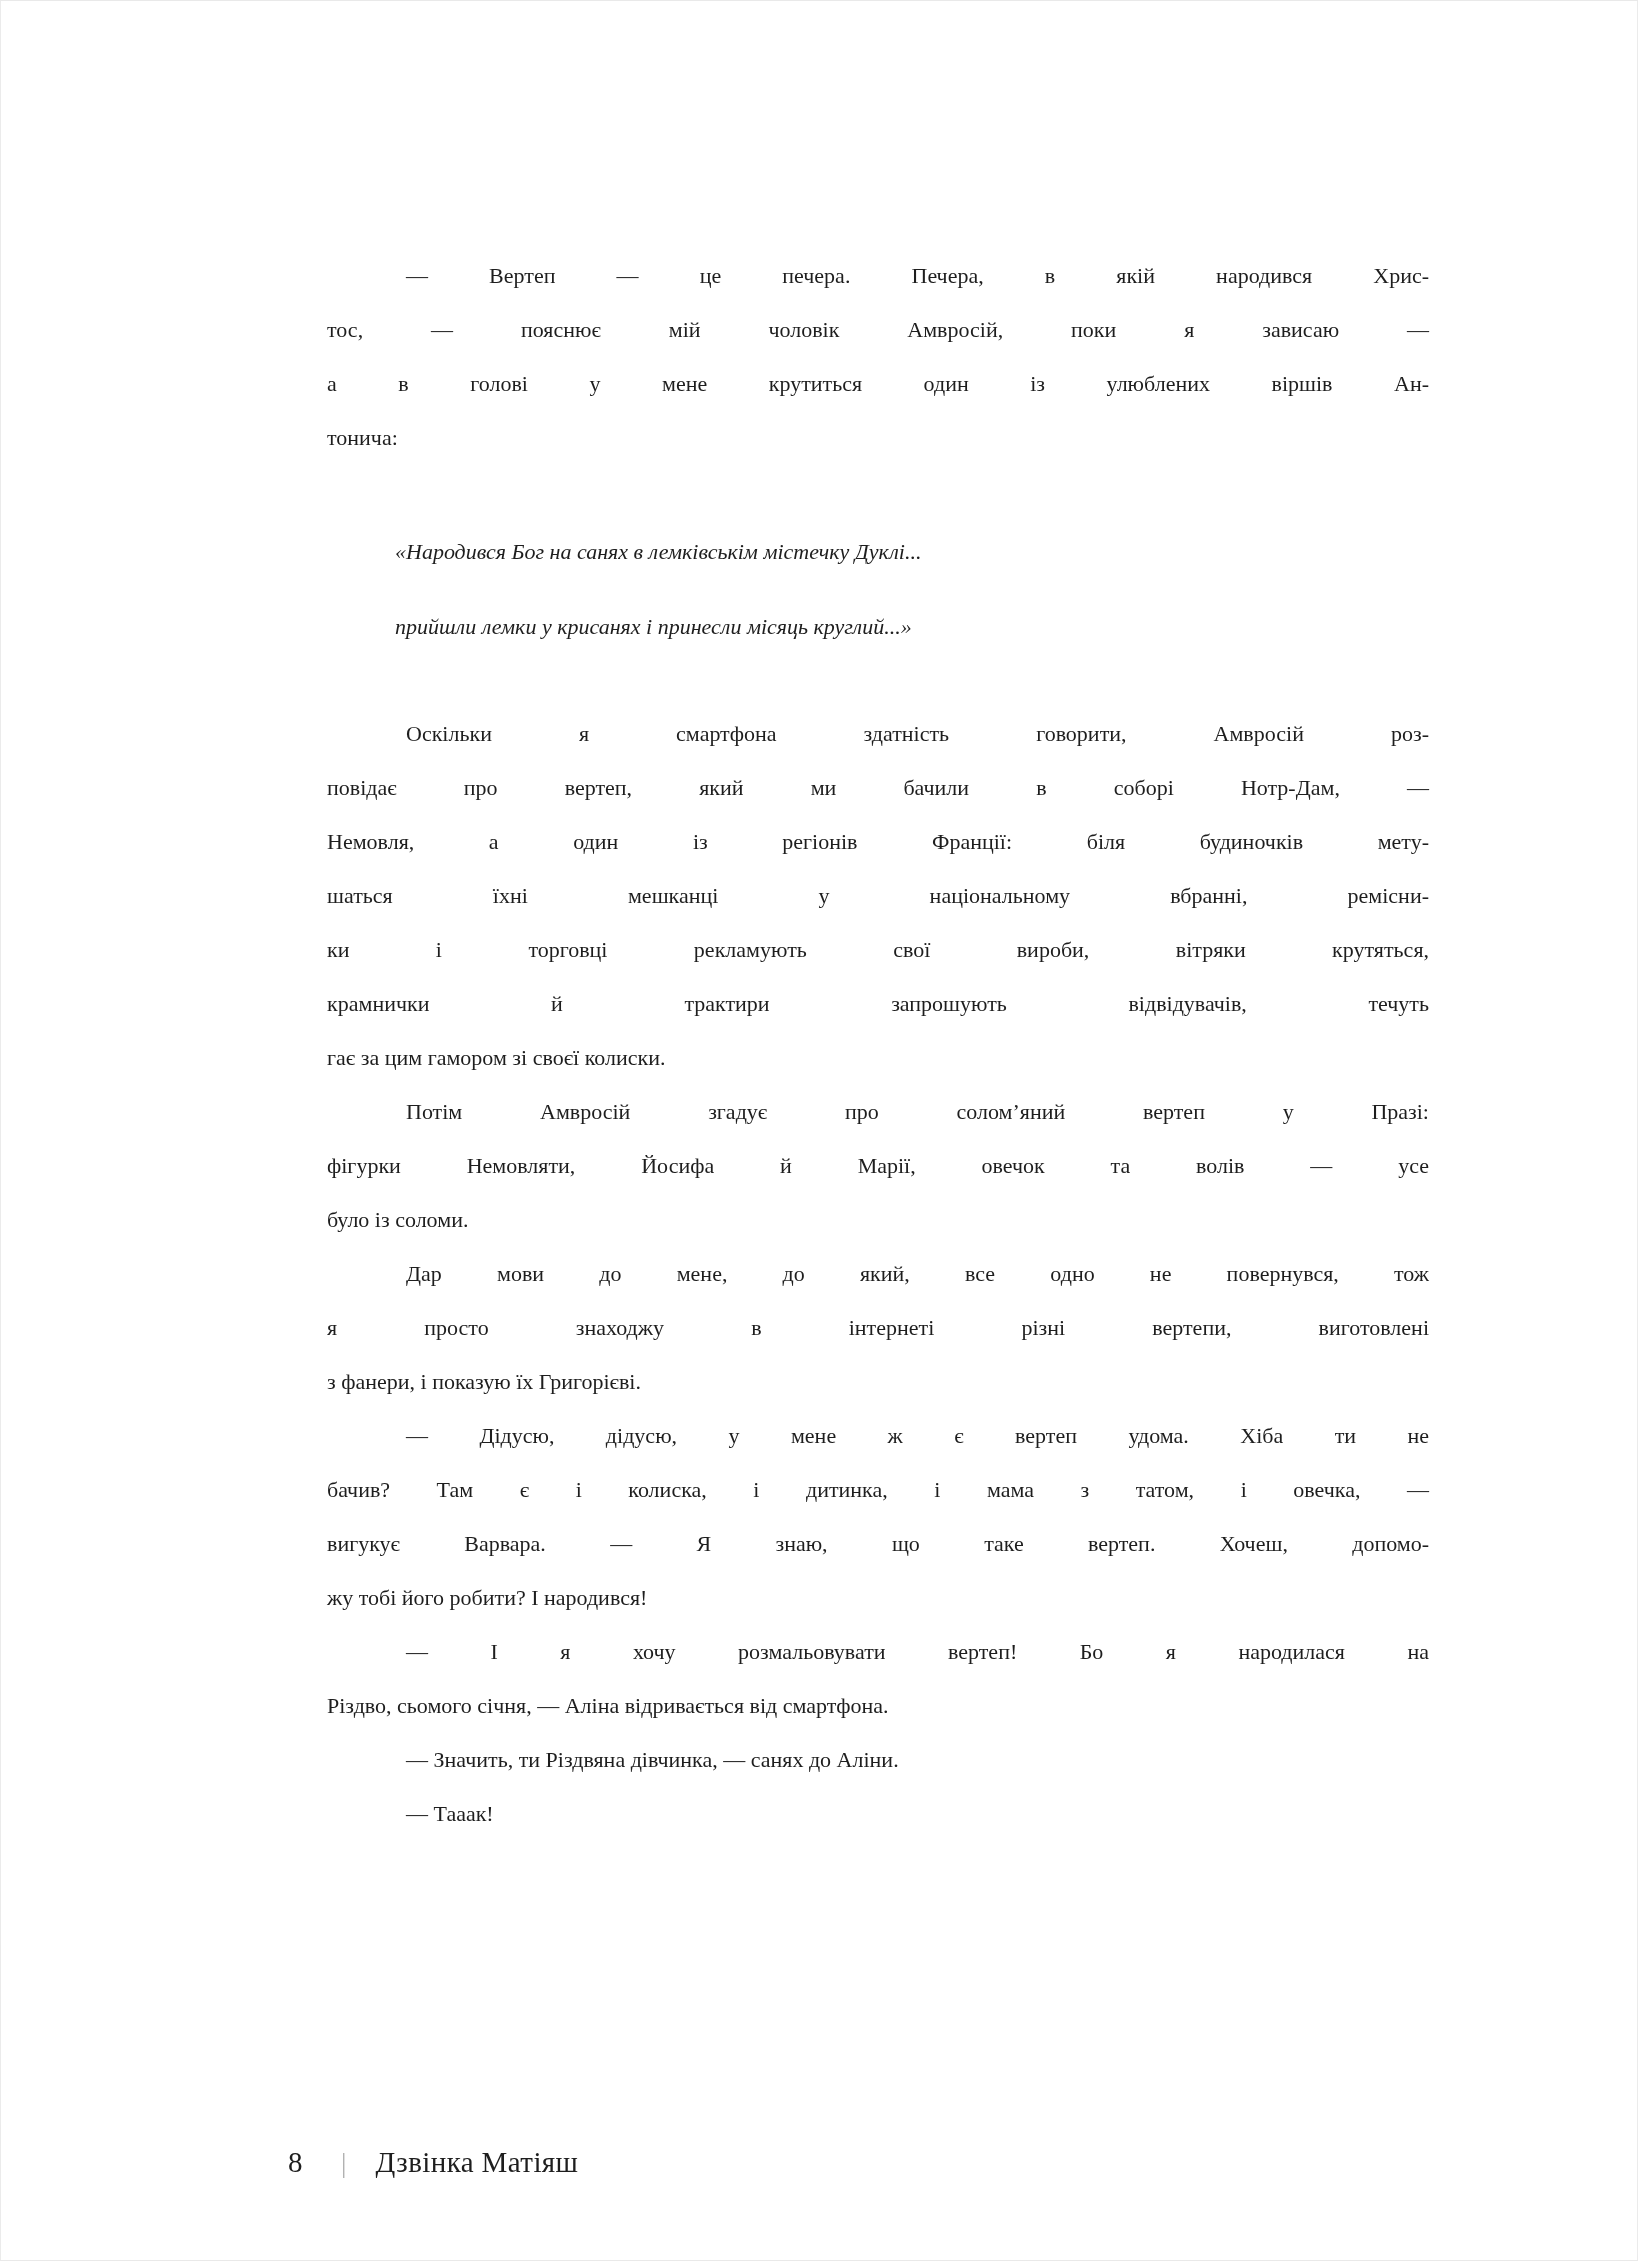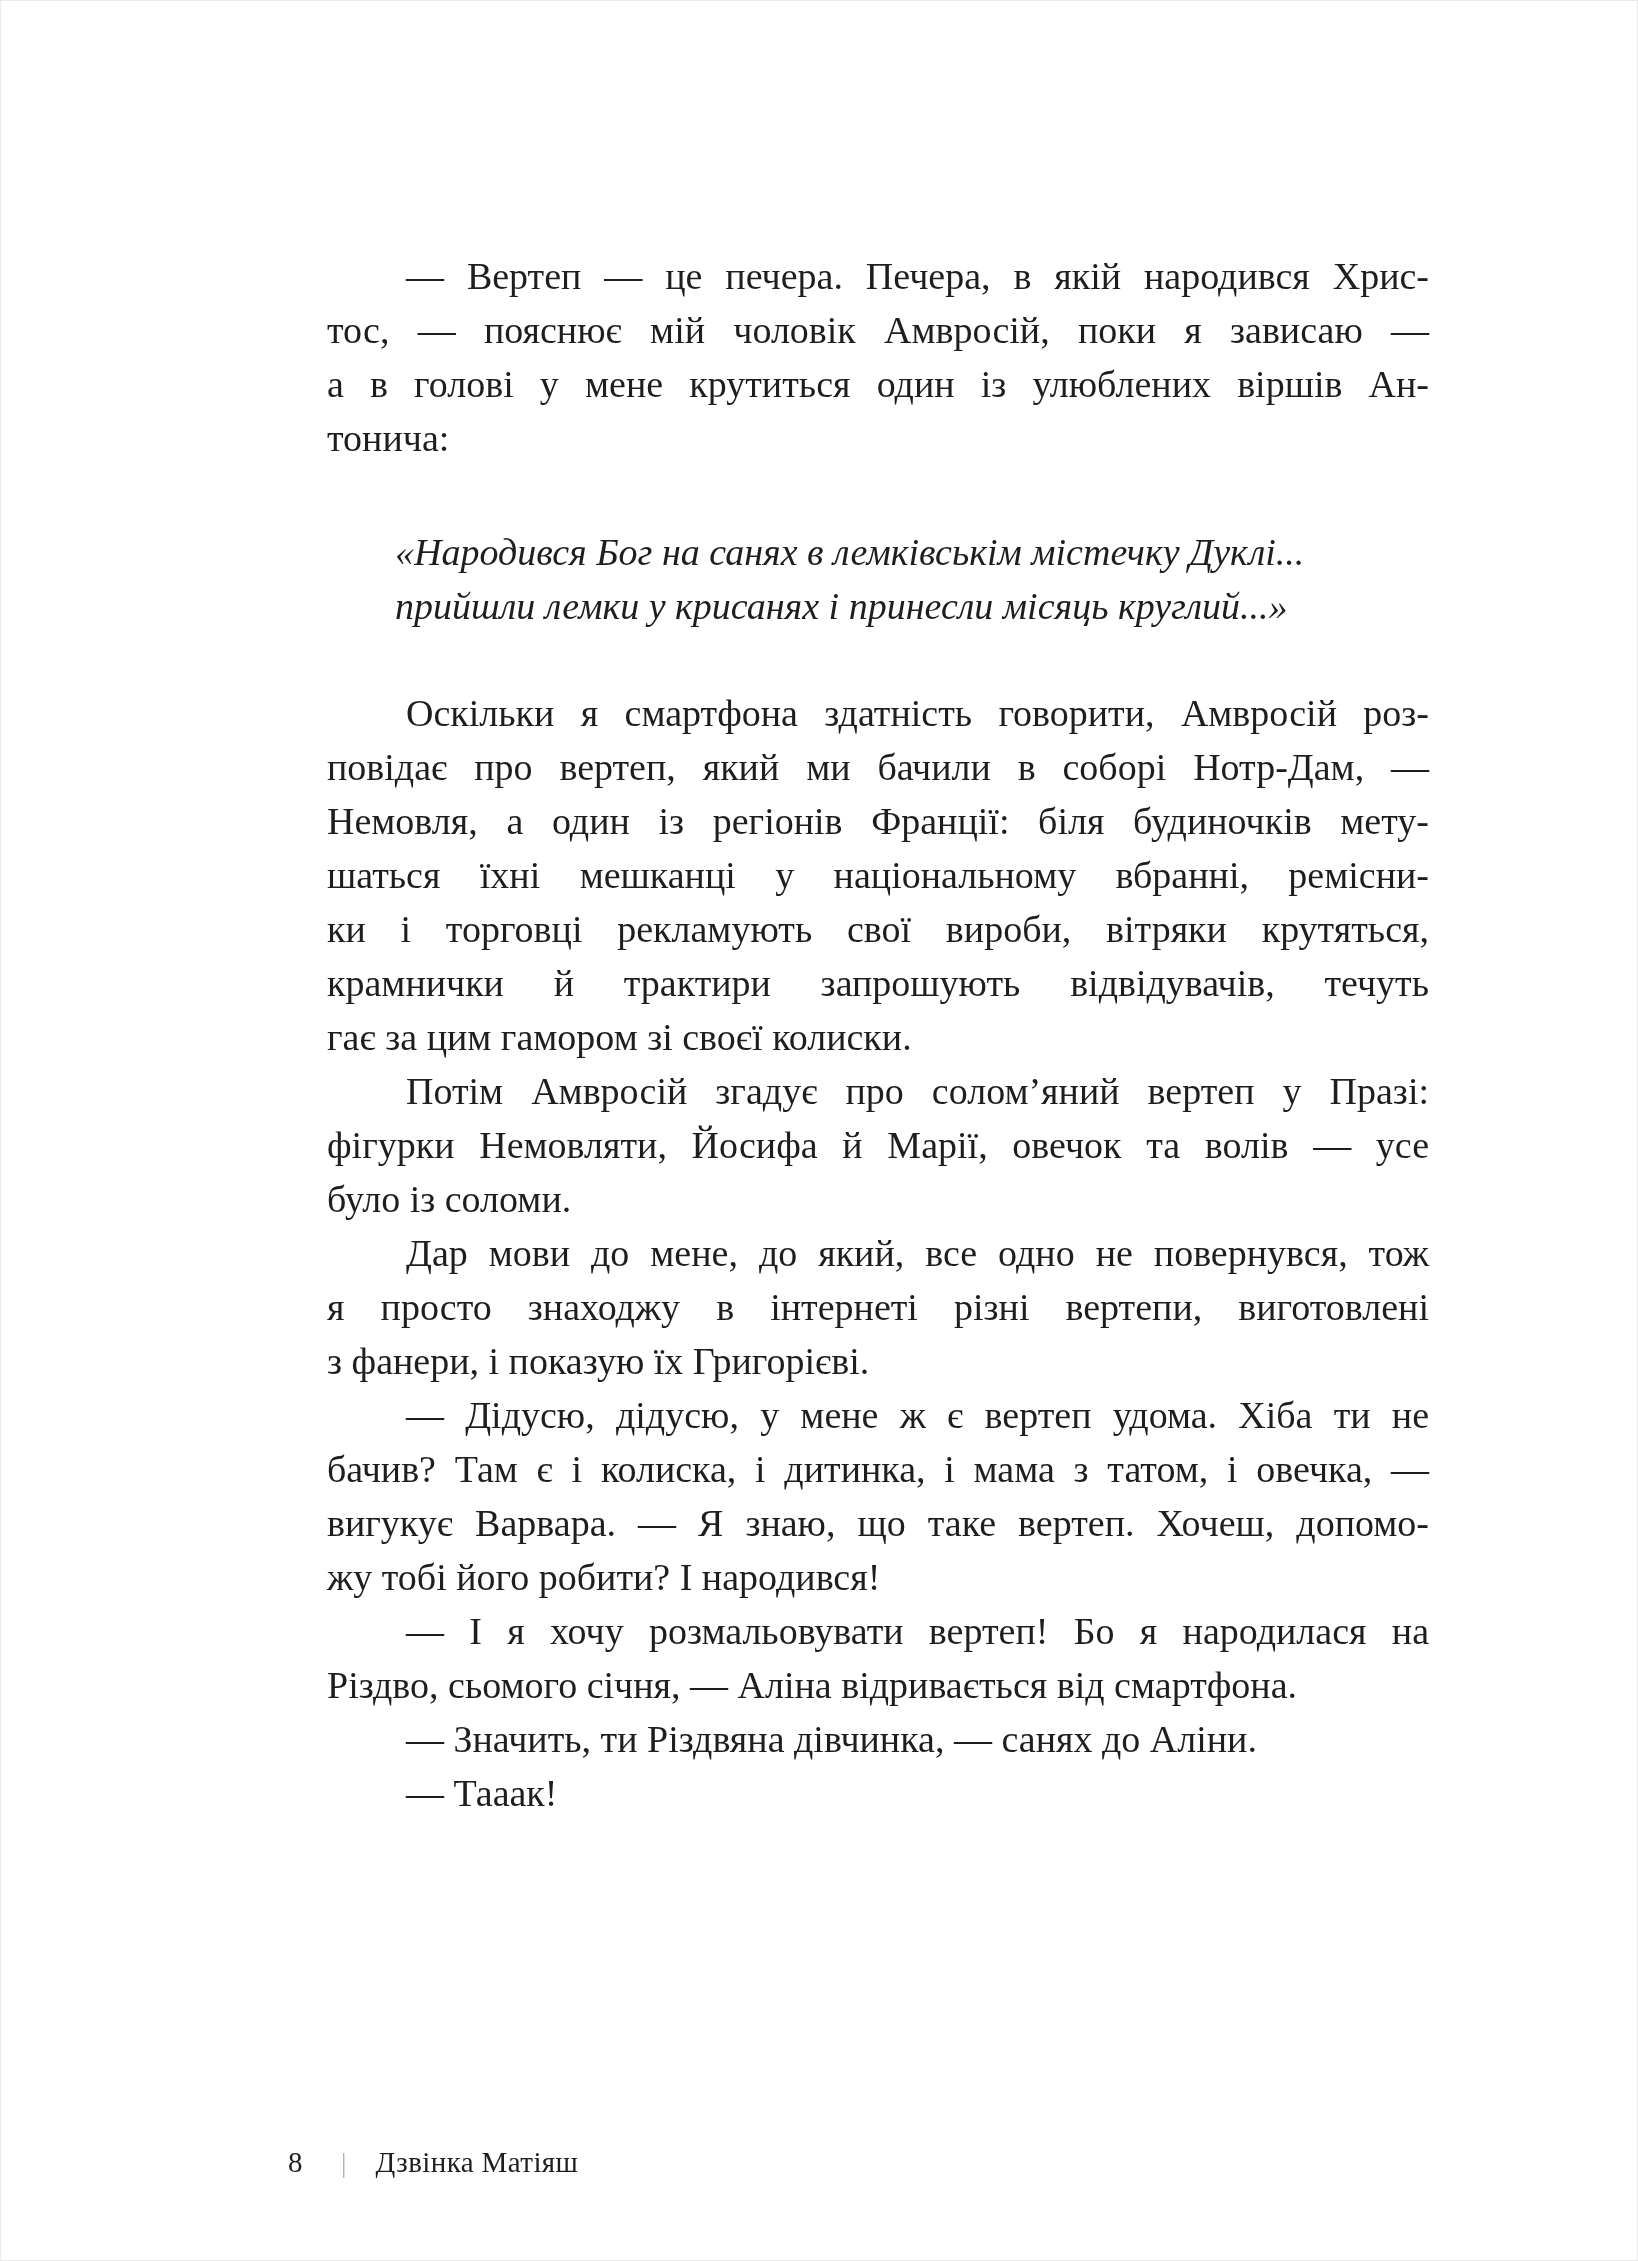--- a/index.html
+++ b/index.html
@@ -15,21 +15,21 @@
     font-family: "Liberation Serif", "DejaVu Serif", serif;
     color: #1e1e1e;
     box-shadow: inset 0 0 0 0.9px #e9e9e9;
     overflow: hidden;
   }
   .text-block {
     position: absolute;
     left: 327px;
     top: 249px;
     width: 1102px;
-    font-size: 38px;
+    font-size: 22px;
     line-height: 54px;
   }
   .paragraph {
     margin: 0;
   }
   .line {
     text-align: justify;
     text-align-last: justify;
     white-space: normal;
   }
@@ -40,20 +40,21 @@
     text-indent: 79px;
   }
   .paragraph.quote {
     margin: 60px 0 53px 0;
     padding-left: 68px;
     font-style: italic;
   }
   .paragraph.quote .line {
     text-align: right;
     text-align-last: left;
+    margin-top: 21px;
   }
   .footer {
     position: absolute;
     left: 288px;
     top: 2143px;
     display: flex;
     align-items: baseline;
     font-size: 29px;
     line-height: 38px;
     color: #1e1e1e;

